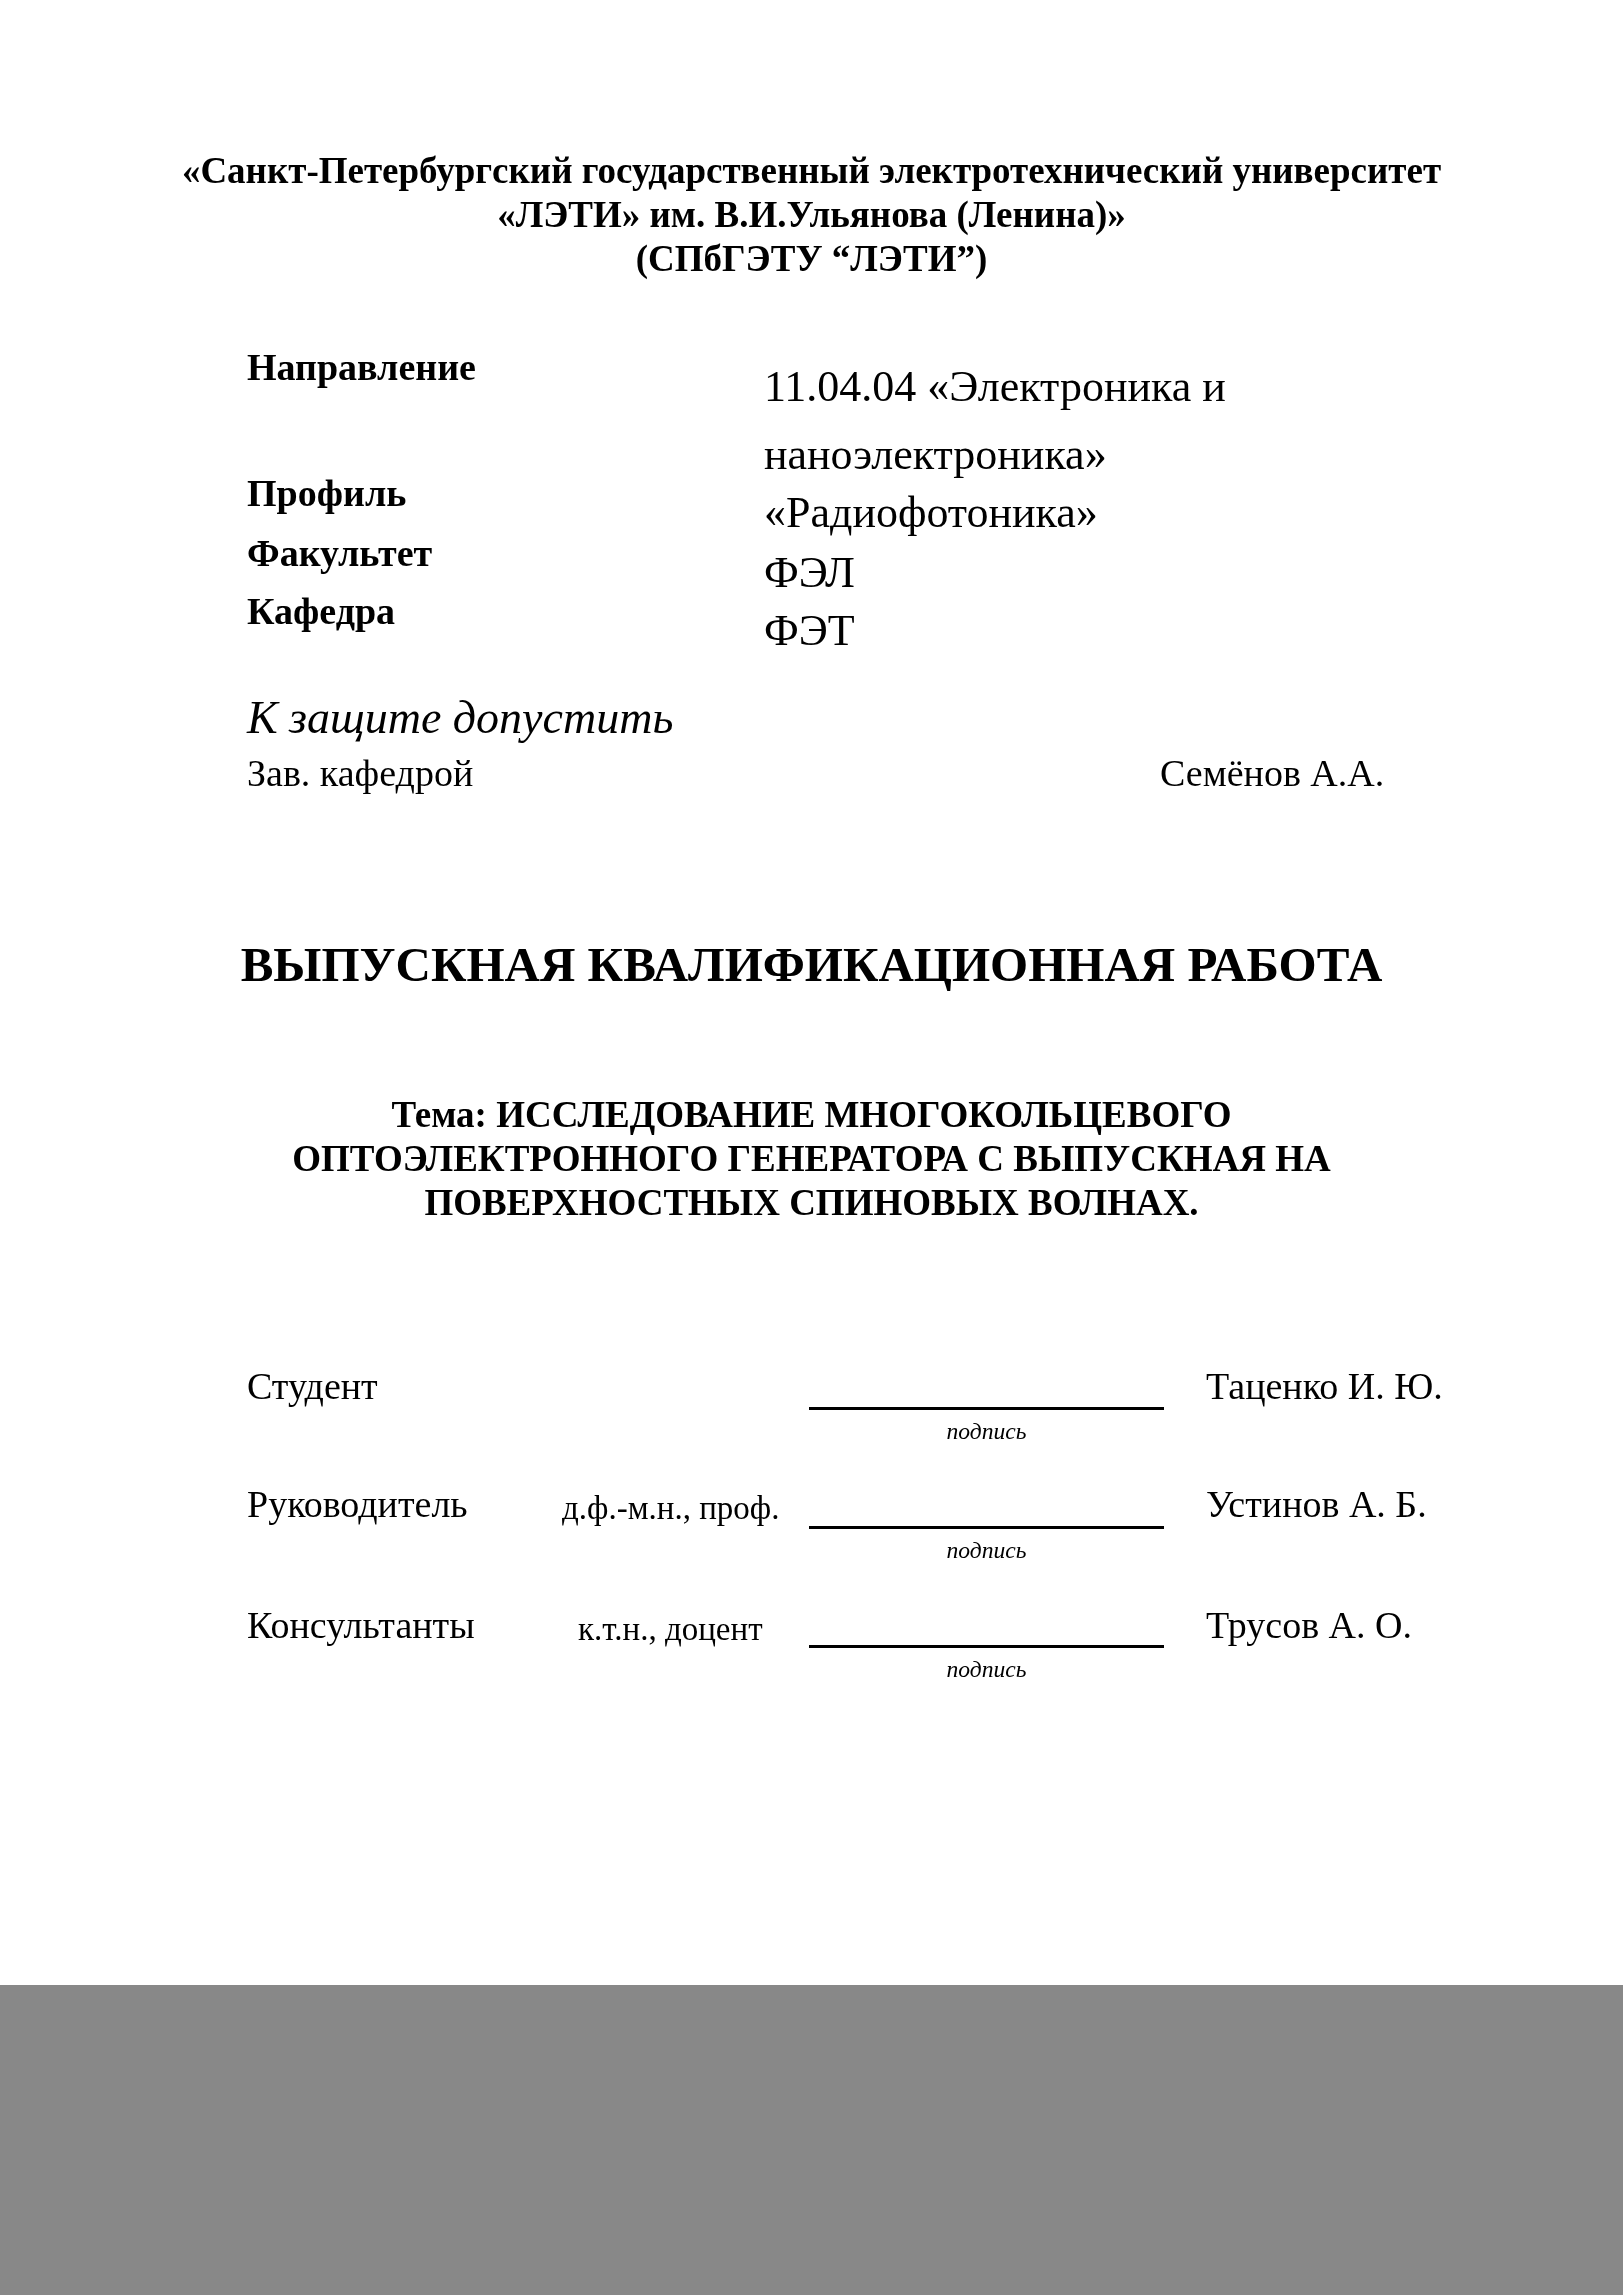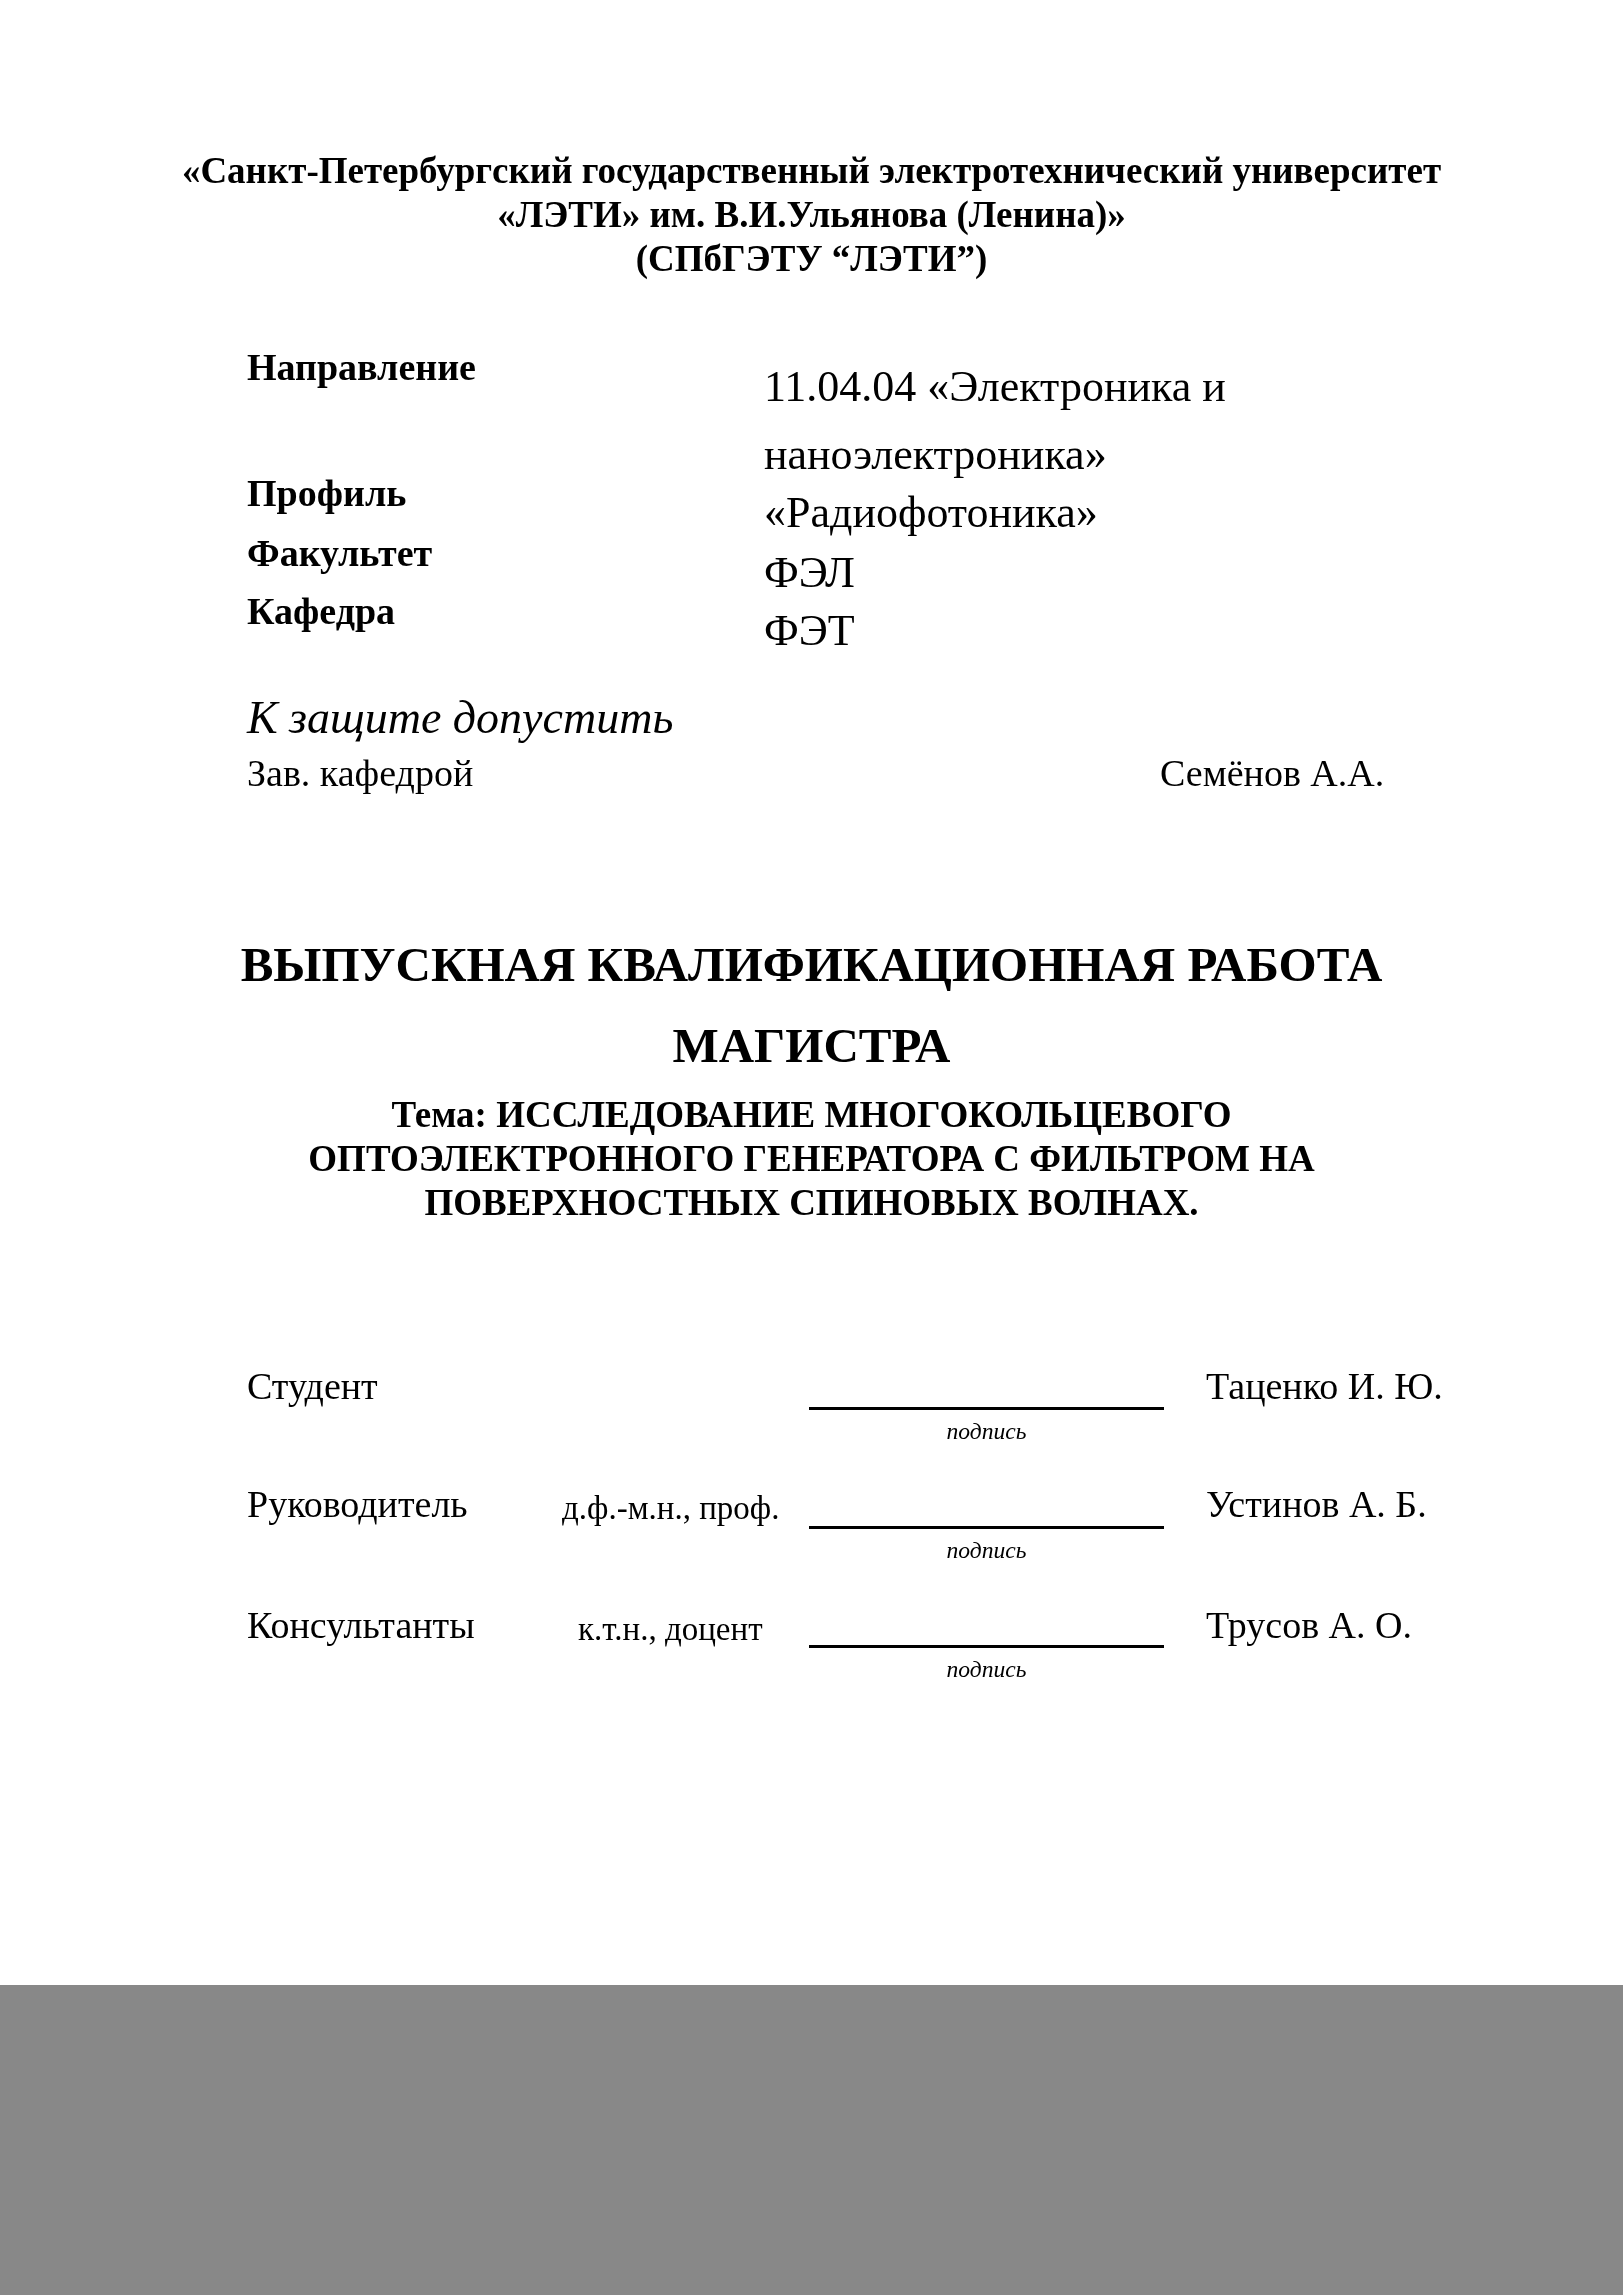--- a/index.html
+++ b/index.html
@@ -74,25 +74,24 @@
   <div class="abs val" style="top:531px">ФЭЛ</div>
 
   <div class="abs lbl" style="top:589px">Кафедра</div>
   <div class="abs val" style="top:589px">ФЭТ</div>
 
   <div class="abs admit-note" style="top:691px">К защите допустить</div>
   <div class="abs admit-role" style="top:751px">Зав. кафедрой</div>
   <div class="abs admit-name" style="top:751px">Семёнов А.А.</div>
 
   <div class="abs center main-title" style="top:936px">ВЫПУСКНАЯ КВАЛИФИКАЦИОННАЯ РАБОТА</div>
-  <div class="abs center main-title" style="top:1017px">МАГИСТРА</div>
 
   <div class="abs center theme-block">
     <div>Тема: ИССЛЕДОВАНИЕ МНОГОКОЛЬЦЕВОГО</div>
-    <div>ОПТОЭЛЕКТРОННОГО ГЕНЕРАТОРА С ФИЛЬТРОМ НА</div>
+    <div>ОПТОЭЛЕКТРОННОГО ГЕНЕРАТОРА С ВЫПУСКНАЯ НА</div>
     <div>ПОВЕРХНОСТНЫХ СПИНОВЫХ ВОЛНАХ.</div>
   </div>
 
   <div class="abs sig-role" style="top:1364px">Студент</div>
   <div class="abs sig-line" style="top:1407px"></div>
   <div class="abs sig-caption" style="top:1418px">подпись</div>
   <div class="abs sig-name" style="top:1364px">Таценко И. Ю.</div>
 
   <div class="abs sig-role" style="top:1482px">Руководитель</div>
   <div class="abs sig-qual" style="top:1490px; left:562px">д.ф.-м.н., проф.</div>

